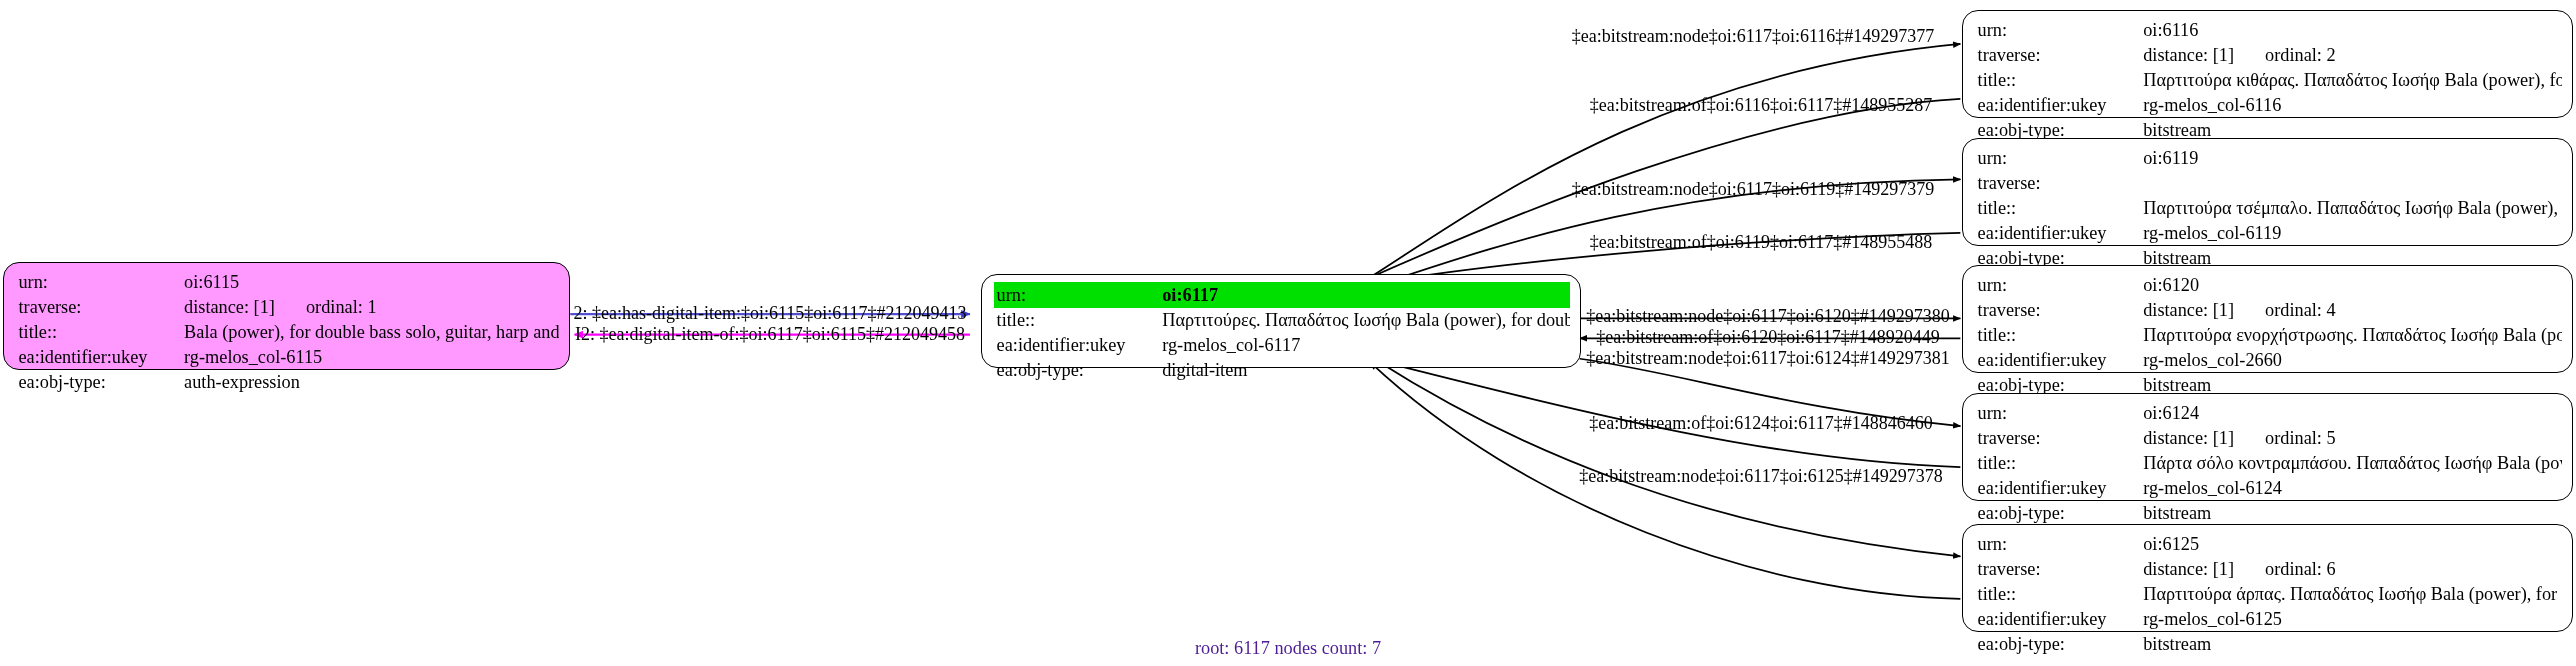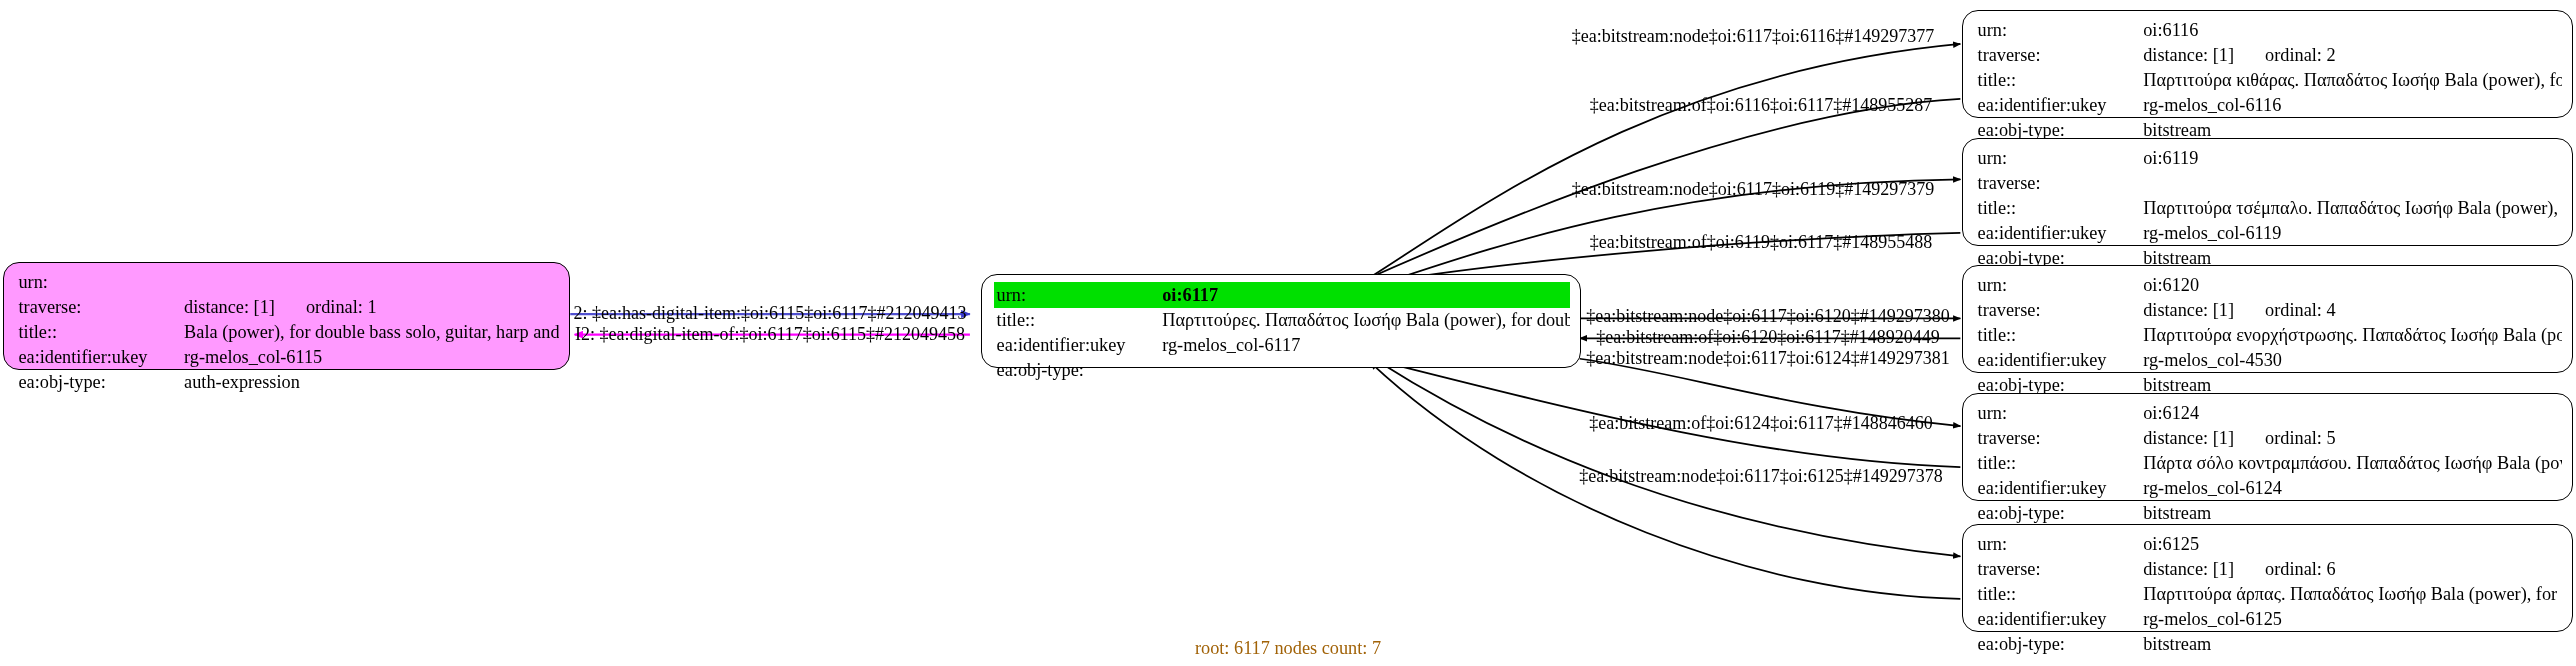--- a/index.html
+++ b/index.html
@@ -85,21 +85,21 @@
     background: transparent;
   }
   .elabel.center {
     transform: translateX(-50%);
   }
 
   
   .footer {
     position: absolute;
     font-size: 18.3px;
-    color: #a16207;
+    color: #4c1d95;
     white-space: nowrap;
     transform: translateX(-50%);
   }
 </style>
 </head>
 <body>
 
 <div id="canvas">
 
   <svg class="edge-layer" viewBox="0 0 3519 911">
@@ -160,20 +160,21 @@
     </g>
 
     <g>
       <path d="M2678,818 C2400,812 2080,690 1872,495" stroke="#000000" stroke-width="2.4" fill="none" marker-end="url(#arrow-black)"></path>
     </g>
   </svg>
 
   <div class="node magenta" style="left:2.9px; top:262px; width:567px; height:108px;">
     <div class="row">
       <span class="key">urn:</span>
+      <span class="val">oi:6115</span>
     </div>
     <div class="row">
       <span class="key">traverse:</span>
       <span class="val"><span class="sub">distance: [1]</span><span class="sub ord">ordinal: 1</span></span>
     </div>
     <div class="row">
       <span class="key">title::</span>
       <span class="val">Bala (power), for double bass solo, guitar, harp and harps...</span>
     </div>
     <div class="row">
@@ -194,20 +195,21 @@
     <div class="row">
       <span class="key">title::</span>
       <span class="val">Παρτιτούρες. Παπαδάτος Ιωσήφ Bala (power), for double bass...</span>
     </div>
     <div class="row">
       <span class="key">ea:identifier:ukey</span>
       <span class="val">rg-melos_col-6117</span>
     </div>
     <div class="row">
       <span class="key">ea:obj-type:</span>
+      <span class="val">digital-item</span>
     </div>
   </div>
 
   <div class="node" style="left:1962px; top:10.2px; width:611px; height:108px;">
     <div class="row">
       <span class="key">urn:</span>
       <span class="val">oi:6116</span>
     </div>
     <div class="row">
       <span class="key">traverse:</span>
@@ -257,21 +259,21 @@
     <div class="row">
       <span class="key">traverse:</span>
       <span class="val"><span class="sub">distance: [1]</span><span class="sub ord">ordinal: 4</span></span>
     </div>
     <div class="row">
       <span class="key">title::</span>
       <span class="val">Παρτιτούρα ενορχήστρωσης. Παπαδάτος Ιωσήφ Bala (power), fo...</span>
     </div>
     <div class="row">
       <span class="key">ea:identifier:ukey</span>
-      <span class="val">rg-melos_col-4530</span>
+      <span class="val">rg-melos_col-2660</span>
     </div>
     <div class="row">
       <span class="key">ea:obj-type:</span>
       <span class="val">bitstream</span>
     </div>
   </div>
 
   <div class="node" style="left:1962px; top:393px; width:611px; height:108px;">
     <div class="row">
       <span class="key">urn:</span>

